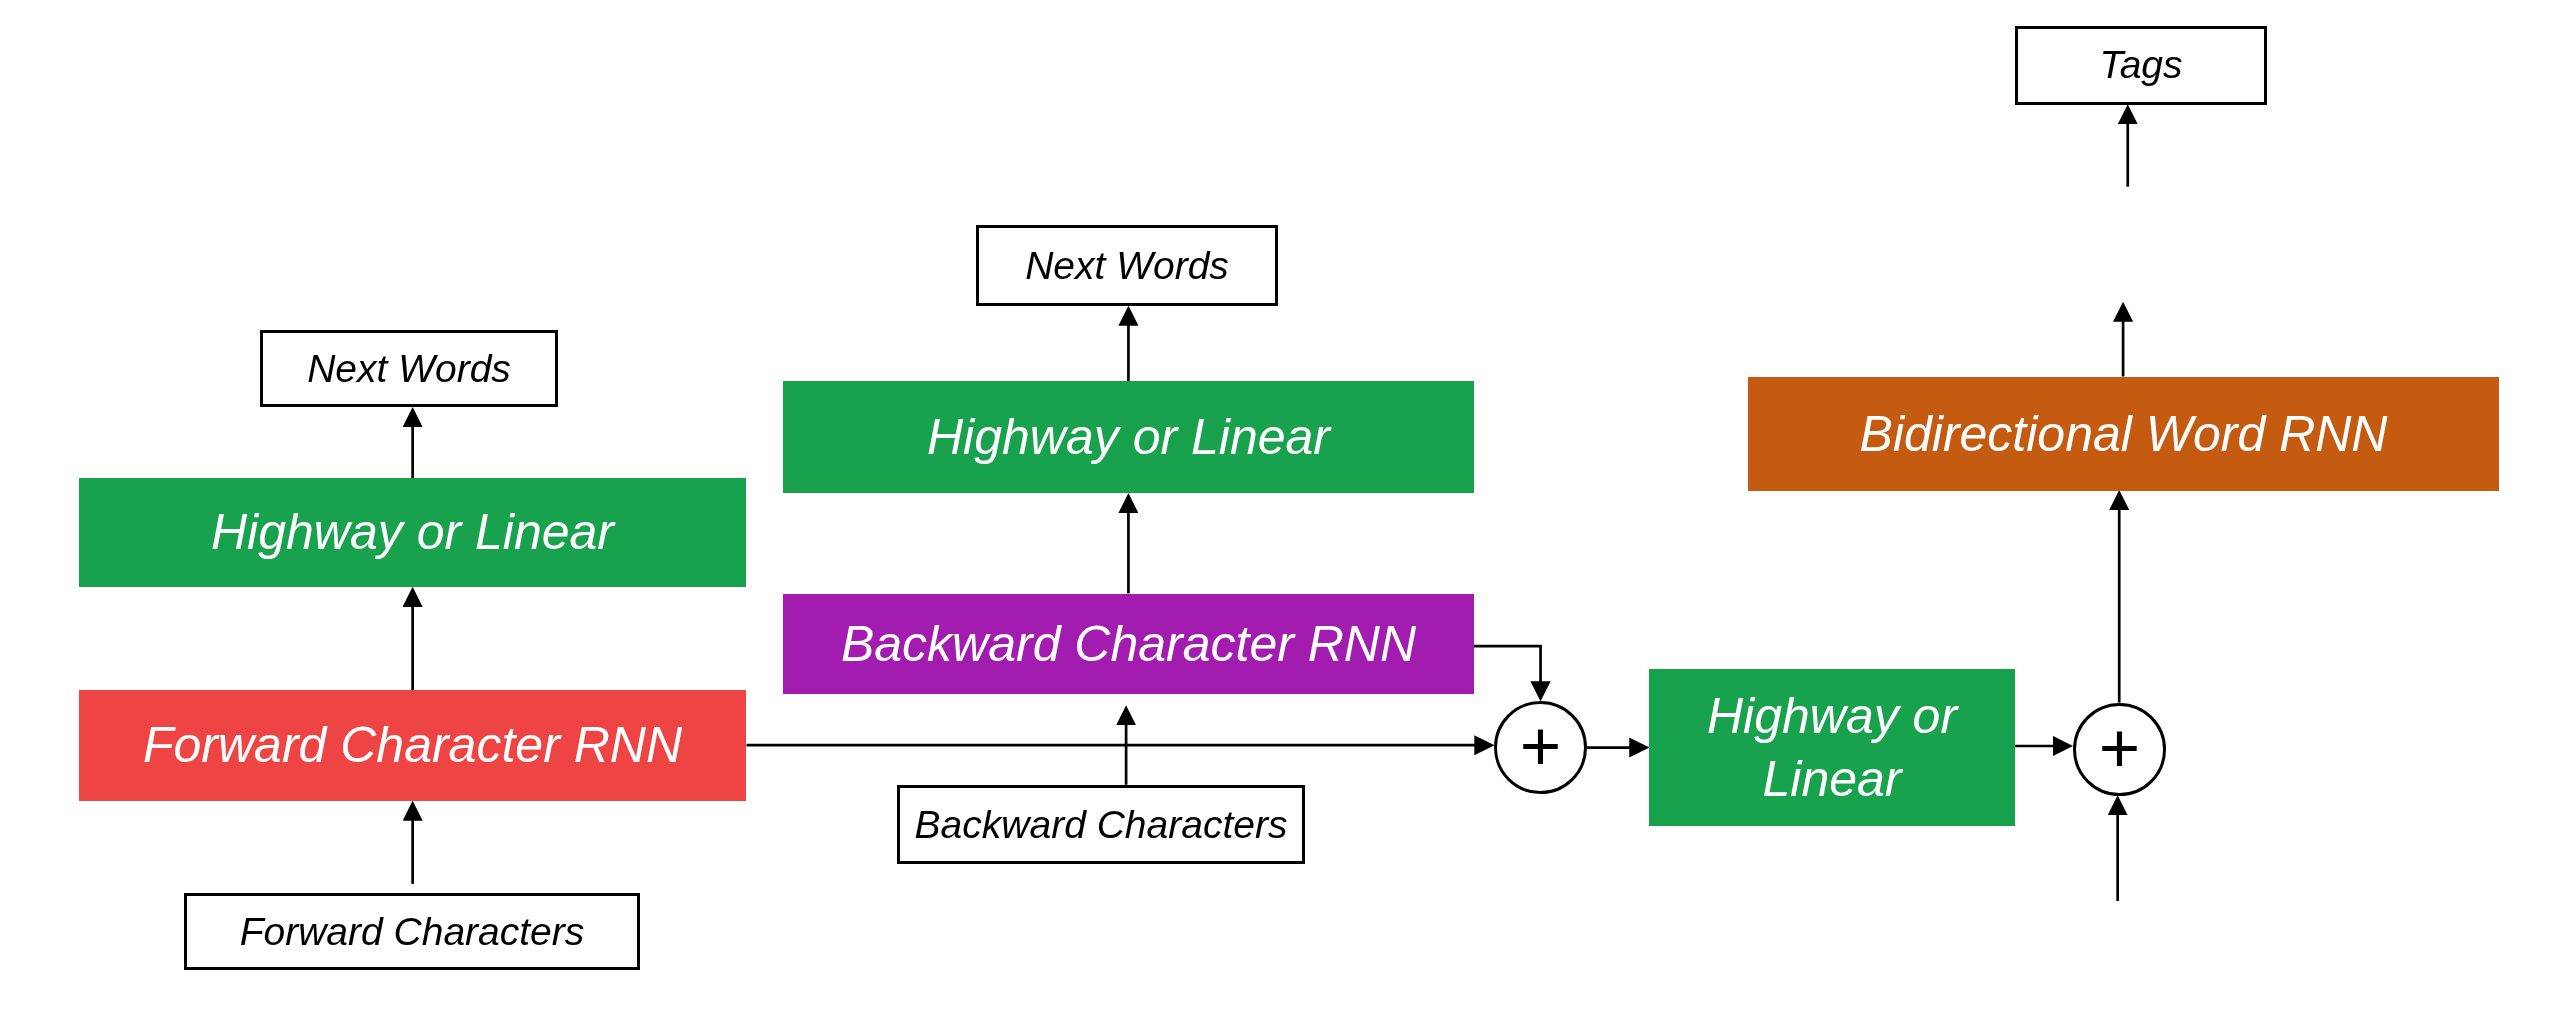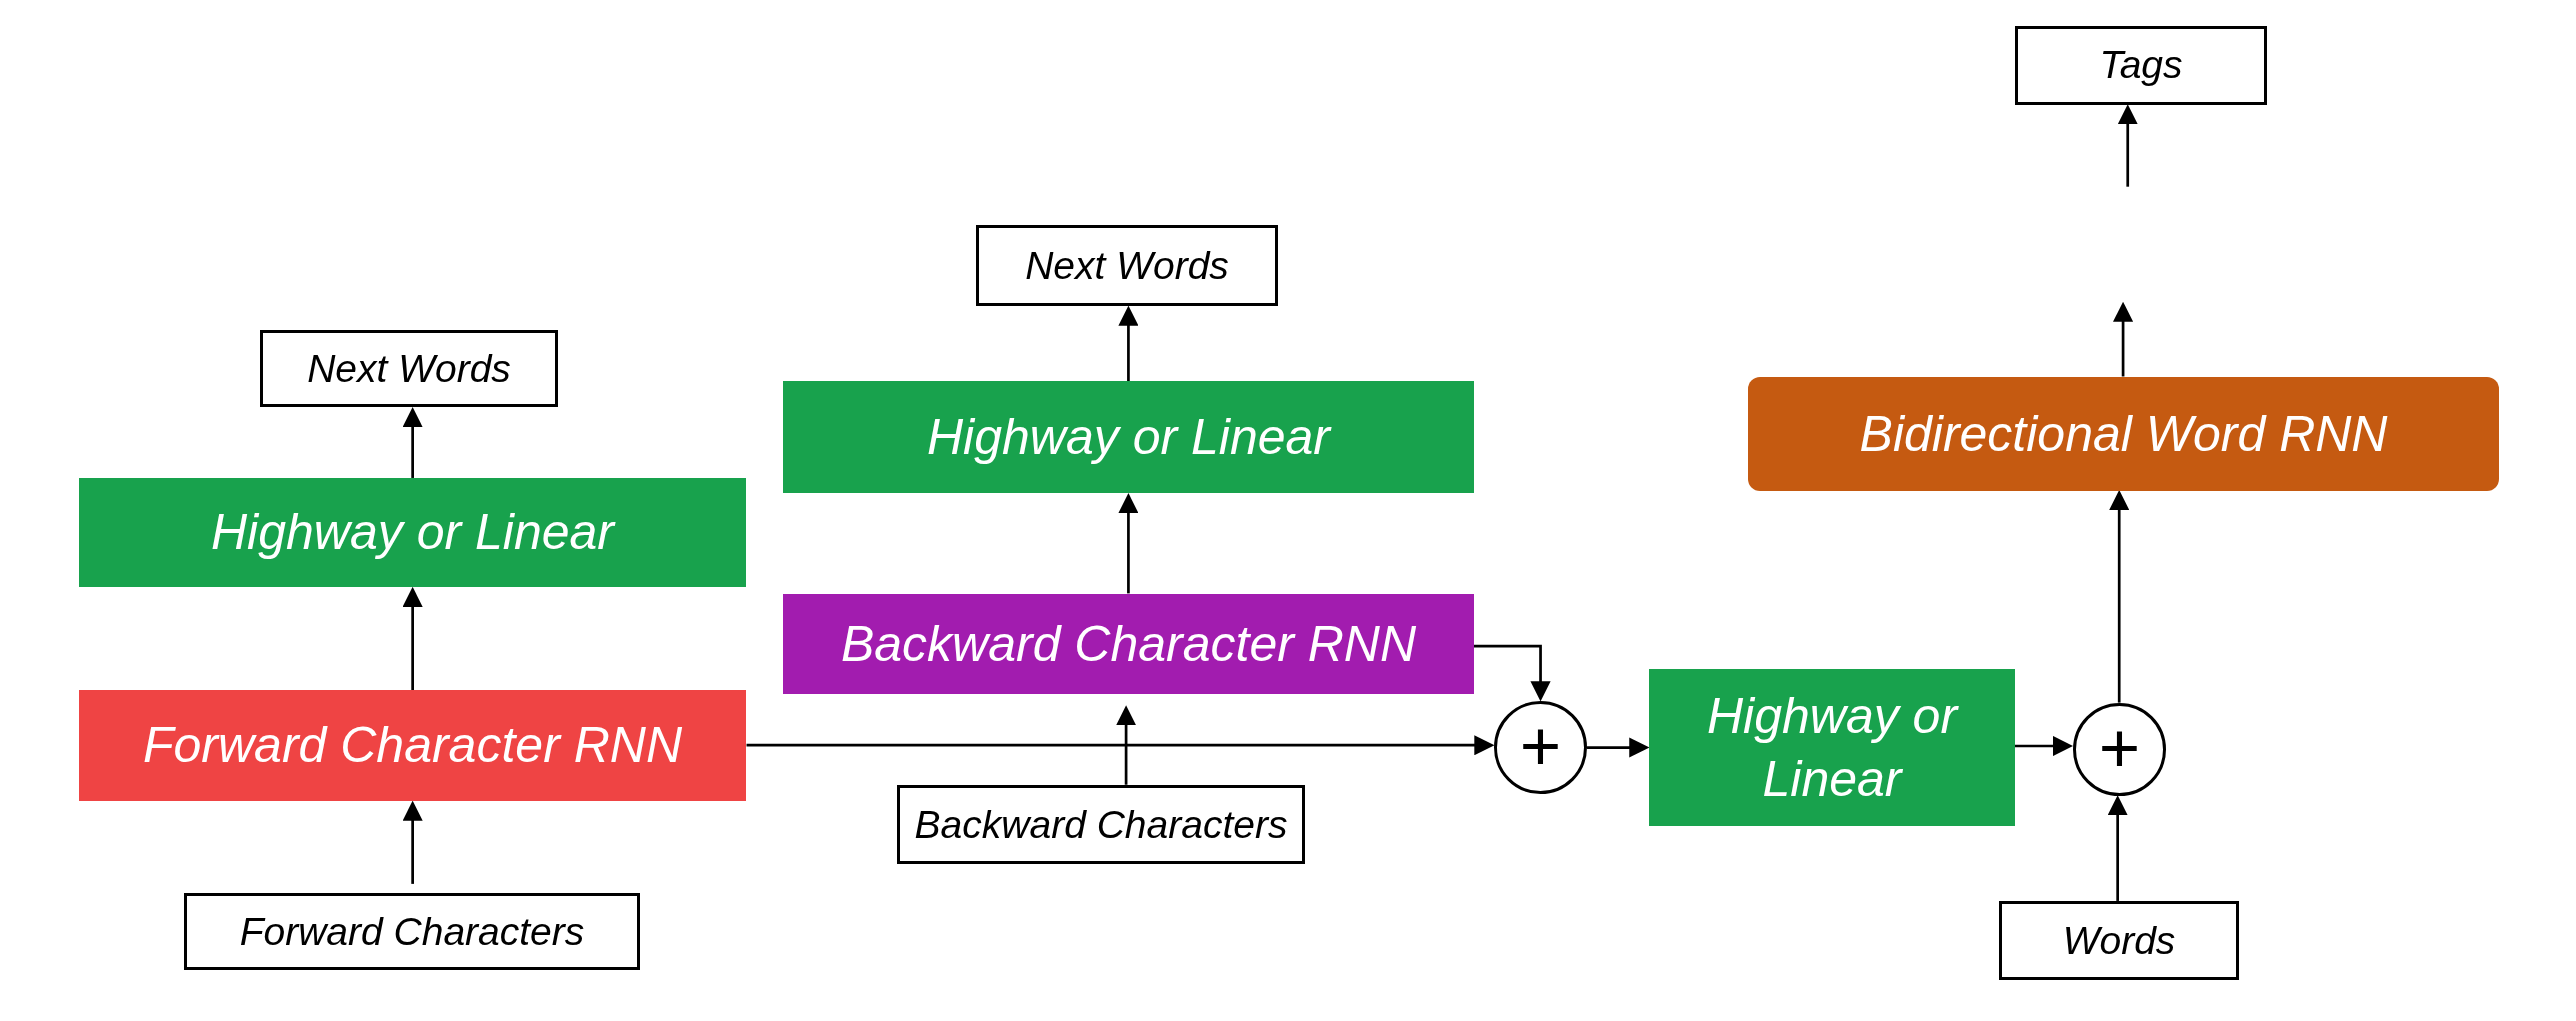--- a/index.html
+++ b/index.html
@@ -76,19 +76,18 @@
   <div class="node io" style="left:184px;top:884px;width:456px;height:77px;margin-top:9px;">Forward Characters</div>
 
   <div class="node io" style="left:976px;top:225px;width:302px;height:81px;">Next Words</div>
   <div class="node block" style="left: 783px; top: 381px; width: 691px; height: 112px; background-color: rgb(24, 162, 77);">Highway or Linear</div>
   <div class="node block" style="left: 783px; top: 594px; width: 691px; height: 100px; background-color: #a21caf;">Backward Character RNN</div>
   <div class="node io" style="left:897px;top:785px;width:408px;height:79px;">Backward Characters</div>
 
   <div class="node sum" style="left:1494px;top:701px;width:93px;height:93px;">+</div>
   <div class="node block" style="left: 1649px; top: 669px; width: 366px; height: 157px; background-color: rgb(24, 162, 77);">Highway or Linear</div>
   <div class="node sum" style="left:2073px;top:703px;width:93px;height:93px;">+</div>
-  <div class="node io" style="left:1999px;top:901px;width:240px;height:79px;">Words</div>
 
-  <div class="node block" style="left: 1748px; top: 377px; width: 751px; height: 114px; background-color: rgb(197, 90, 17); border-radius: 12px;">Bidirectional Word RNN</div>
+  <div class="node block" style="left: 1748px; top: 377px; width: 751px; height: 114px; background-color: rgb(197, 90, 17);">Bidirectional Word RNN</div>
   <div class="node io" style="left:2003px;top:25.6px;width:252px;height:79px;margin-left:12px;">Tags</div>
 
 </div>
 
 
 </body></html>

